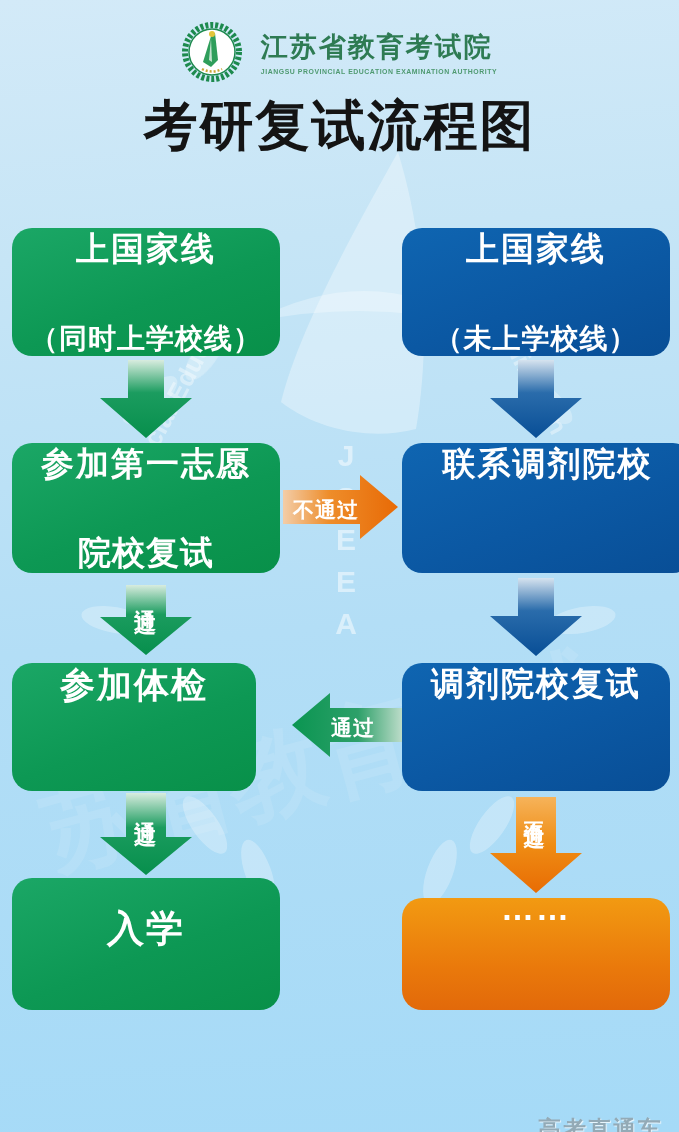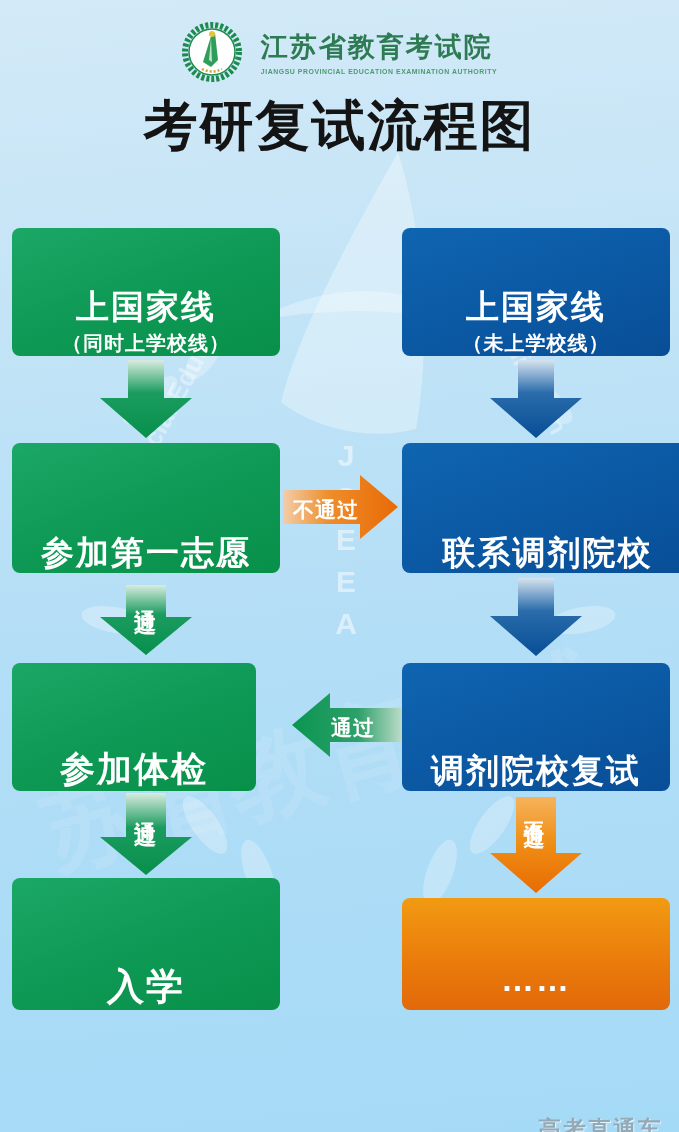--- a/index.html
+++ b/index.html
@@ -10,23 +10,23 @@
   }
   
   #wm{position:absolute;left:0;top:0;z-index:0;}
   
   .header{position:absolute;top:22px;left:0;right:0;display:flex;justify-content:center;align-items:center;gap:19px;z-index:2;}
   .org-lines{display:flex;flex-direction:column;align-items:flex-start;}
   .org-cn{font-size:27px;font-weight:bold;color:#2e7b53;letter-spacing:2px;white-space:nowrap;}
   .org-en{font-size:6.9px;color:#4f9a71;letter-spacing:.55px;margin-top:3px;white-space:nowrap;font-weight:bold;}
   .title{position:absolute;top:90px;left:0;width:100%;text-align:center;font-size:54px;font-weight:900;color:#141414;letter-spacing:2px;z-index:2;}
   
-  .box{position:absolute;z-index:1;border-radius:8px;color:#fff;display:flex;flex-direction:column;justify-content:flex-end;align-items:center;text-align:center;line-height:1.25;}
+  .box{position:absolute;z-index:1;border-radius:20px;color:#fff;display:flex;flex-direction:column;justify-content:space-between;align-items:center;text-align:center;line-height:1.25;}
   .box .l1{font-size:33px;font-weight:bold;letter-spacing:2px;}
-  .box .l2{font-size:20px;font-weight:bold;letter-spacing:1px;margin-top:4px;}
+  .box .l2{font-size:28px;font-weight:bold;letter-spacing:1px;margin-top:4px;}
   .green{background:linear-gradient(160deg,#1ba766 0%,#0d9854 55%,#089049 100%);}
   .blue{background:linear-gradient(160deg,#0f65b1 0%,#0b58a3 55%,#084e96 100%);}
   .orangebg{background:linear-gradient(180deg,#f29a12 0%,#ea7a0b 60%,#e2690a 100%);}
   .dots{font-size:32px;font-weight:bold;letter-spacing:3px;transform:translateY(-10px);}
   
   .arr{position:absolute;z-index:1;}
   .v-label{position:absolute;z-index:2;color:#fff;font-weight:bold;font-size:22px;writing-mode:vertical-rl;text-orientation:upright;letter-spacing:3px;line-height:1;}
   .h-label{position:absolute;z-index:2;color:#fff;font-weight:bold;font-size:21px;text-align:center;letter-spacing:1px;}
   
   .credit{position:absolute;right:16px;top:1082px;font-size:23px;font-weight:bold;color:#93aab6;
@@ -128,20 +128,21 @@
     <div class="l1">上国家线</div>
     <div class="l2">（同时上学校线）</div>
   </div>
 
   <svg class="arr" style="left:100px;top:360px;" width="92" height="78">
     <path d="M28 0 L64 0 L64 38 L92 38 L46 78 L0 38 L28 38 Z" fill="url(#gGreenV)"></path>
   </svg>
 
   <div class="box green" style="left:12px;top:443px;width:268px;height:130px;">
     <div class="l1">参加第一志愿</div>
+    <div class="l2" style="font-size:33px;">院校复试</div>
   </div>
 
   <svg class="arr" style="left:100px;top:585px;" width="92" height="70">
     <path d="M26 0 L66 0 L66 32 L92 32 L46 70 L0 32 L26 32 Z" fill="url(#gGreenV)"></path>
   </svg>
   <div class="v-label" style="left:134px;top:592px;">通过</div>
 
   <div class="box green" style="left:12px;top:663px;width:244px;height:128px;">
     <div class="l1" style="font-size:35px;">参加体检</div>
   </div>

